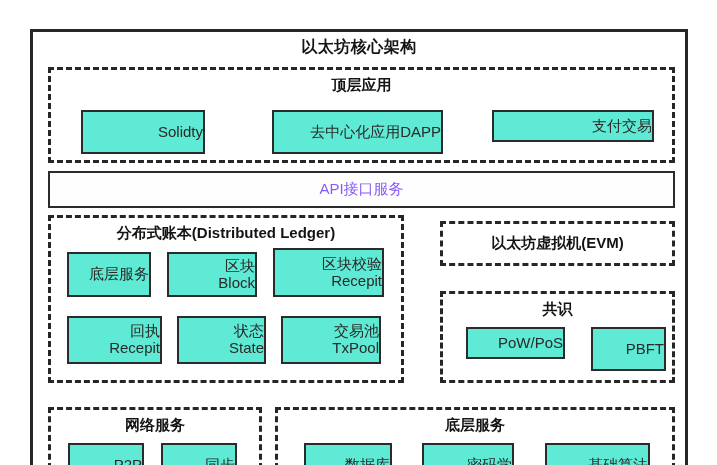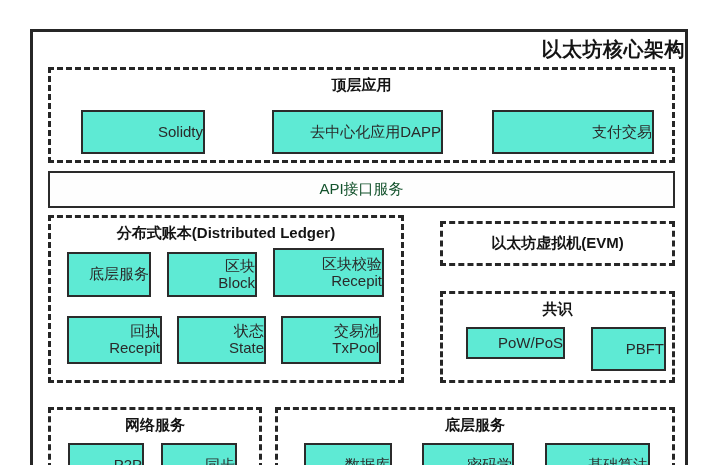--- a/index.html
+++ b/index.html
@@ -24,22 +24,22 @@
     width: 658px;
     height: 460px;          
     border: 3px solid #262626;
     border-bottom: none;
     box-sizing: border-box;
     background: #ffffff;
   }
 
   
   .diagram-title {
-    text-align: right;
-    font-size: 20px;
+    text-align: center;
+    font-size: 16px;
     font-weight: bold;
     letter-spacing: .5px;
     margin-top: 7px;
     line-height: 1;
     color: #141414;
   }
 
   
   .group {
     position: absolute;
@@ -80,30 +80,30 @@
     top: 139px;
     width: 627px;
     height: 37px;
     box-sizing: border-box;
     border: 2.5px solid #2b2b2b;
     background: #fefefe;
     display: flex;
     align-items: center;
     justify-content: center;
     font-size: 15px;
-    color: #14532d;
+    color: #8b5cf6;
   }
 
   
   #top-app-group {
     left: 15px; top: 35px; width: 627px; height: 96px;
   }
   #box-solidty  { left: 30px;  top: 40px; width: 124px; height: 44px; }
   #box-dapp     { left: 221px; top: 40px; width: 171px; height: 44px; }
-  #box-pay      { left: 441px; top: 40px; width: 162px; height: 44px; }
+  #box-pay      { left: 441px; top: 40px; width: 162px; height: 32px; }
 
   
   #ledger-group {
     left: 15px; top: 183px; width: 356px; height: 168px;
   }
   #box-tx        { left: 16px;  top: 34px; width: 84px;  height: 45px; }
   #box-block     { left: 116px; top: 34px; width: 90px;  height: 45px; }
   #box-blockver  { left: 222px; top: 30px; width: 111px; height: 49px; }
   #box-recepit   { left: 16px;  top: 98px; width: 95px;  height: 48px; }
   #box-state     { left: 126px; top: 98px; width: 89px;  height: 48px; }

